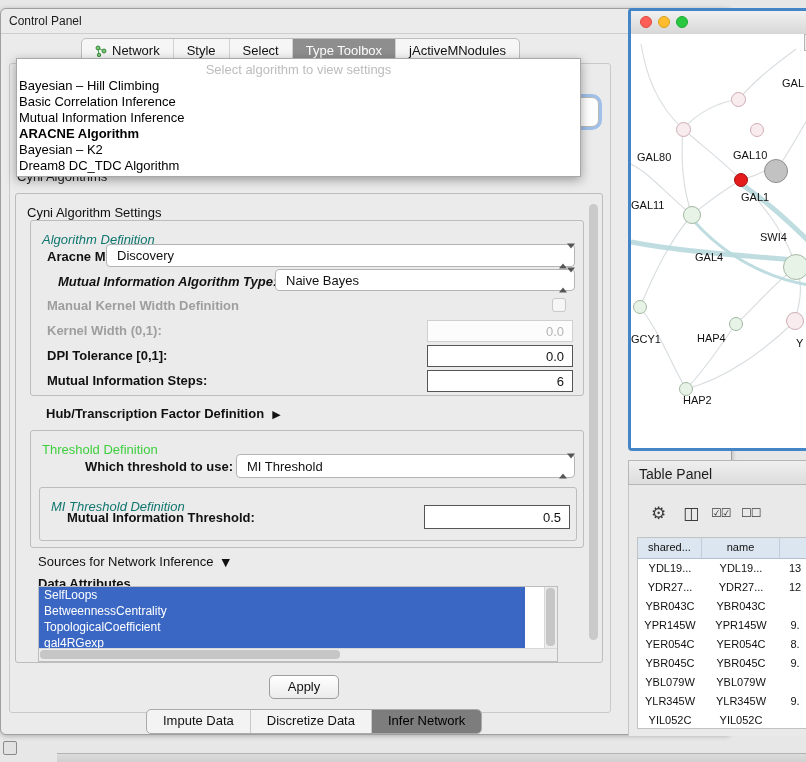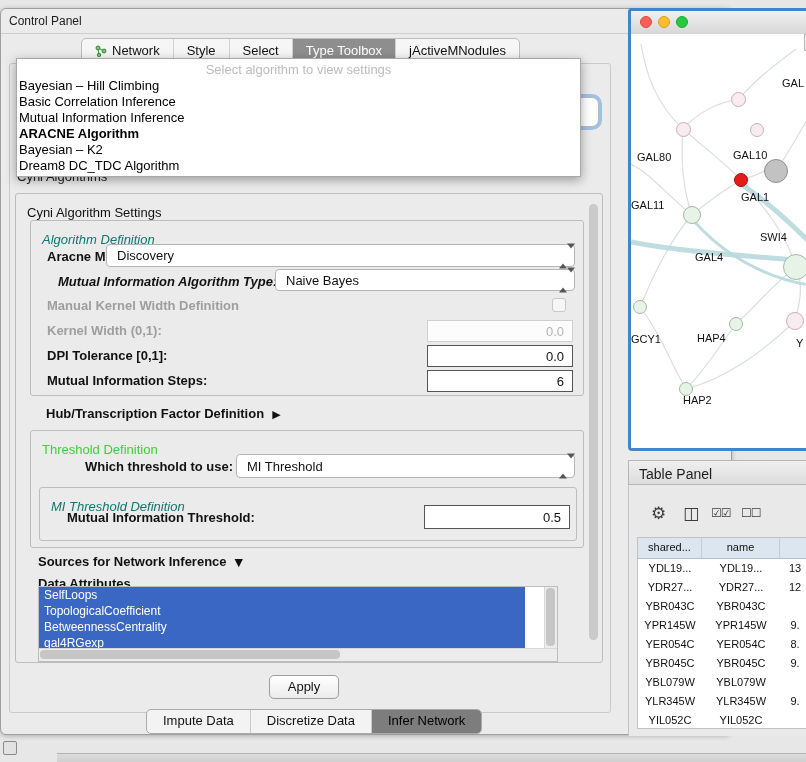--- a/index.html
+++ b/index.html
@@ -272,29 +272,29 @@
 
       <div class="group" style="left:8px;top:56px;width:538px;height:54px;">
         <span class="legend blue">MI Threshold Definition</span>
         <span class="lbl" style="left:27px;top:22px;">Mutual Information Threshold:</span>
         <div class="field" style="left:384px;top:17px;width:146px;height:24px;">
           <span>0.5</span>
         </div>
       </div>
     </div>
 
-    <span class="lbl" style="left:22px;top:360px;font-weight:bold;text-align:right;">
+    <span class="lbl" style="left:22px;top:360px;font-weight:normal;text-align:right;">
       <span>Sources for Network Inference</span><span class="disclosure uicon">▼</span>
     </span>
     <span class="lbl" style="left:22px;top:382px;">Data Attributes</span>
 
     <div id="attr-list">
       <div class="attr-item">SelfLoops</div>
+      <div class="attr-item">BetweennessCentrality</div>
       <div class="attr-item">TopologicalCoefficient</div>
-      <div class="attr-item">BetweennessCentrality</div>
       <div class="attr-item">gal4RGexp</div>
       <div id="attr-vscroll">
           <div class="thumb"></div>
         </div>
       <div id="attr-hscroll">
           <div class="thumb"></div>
         </div>
     </div>
   </div>
 

